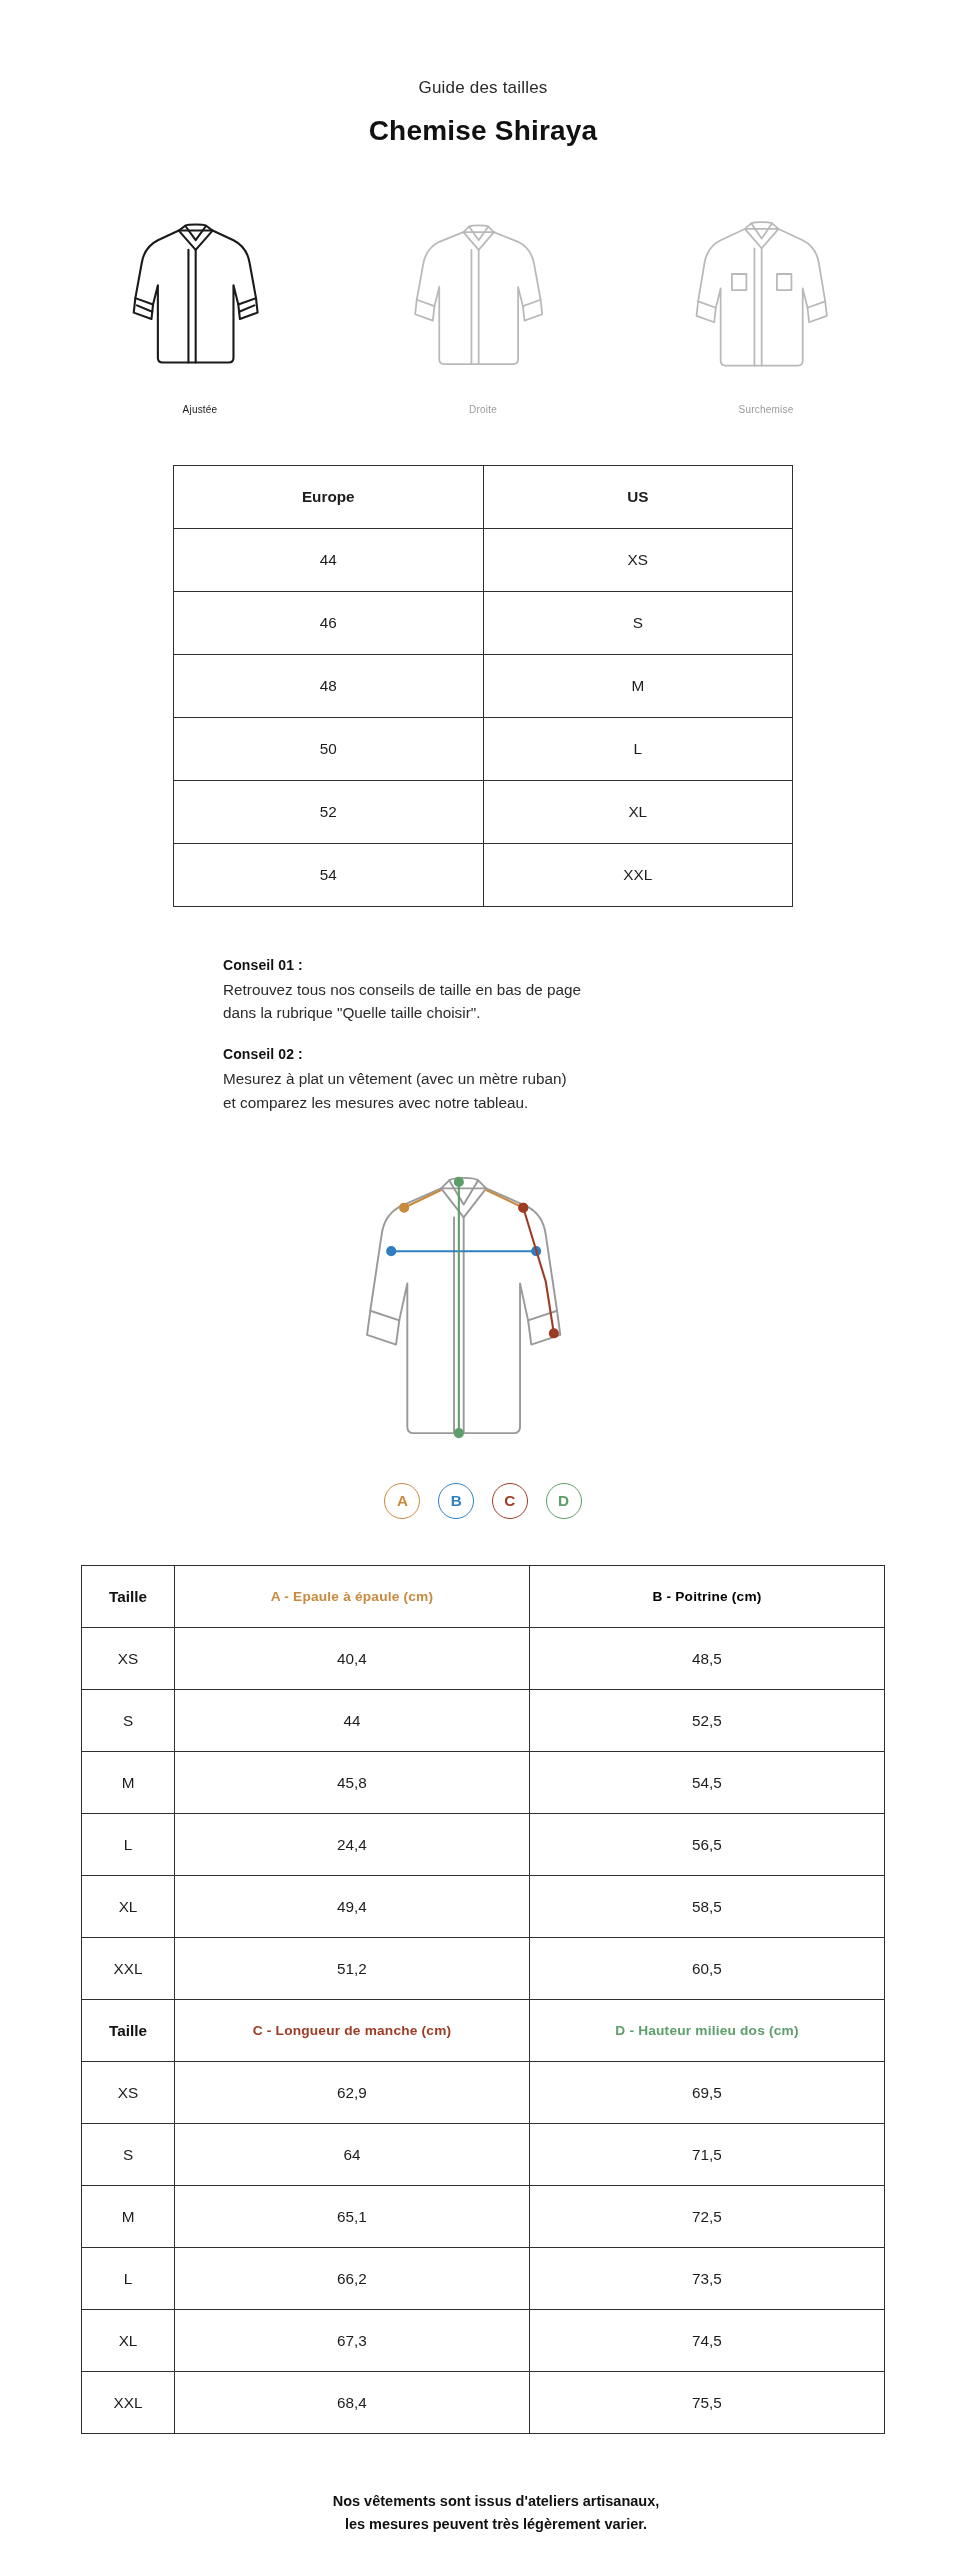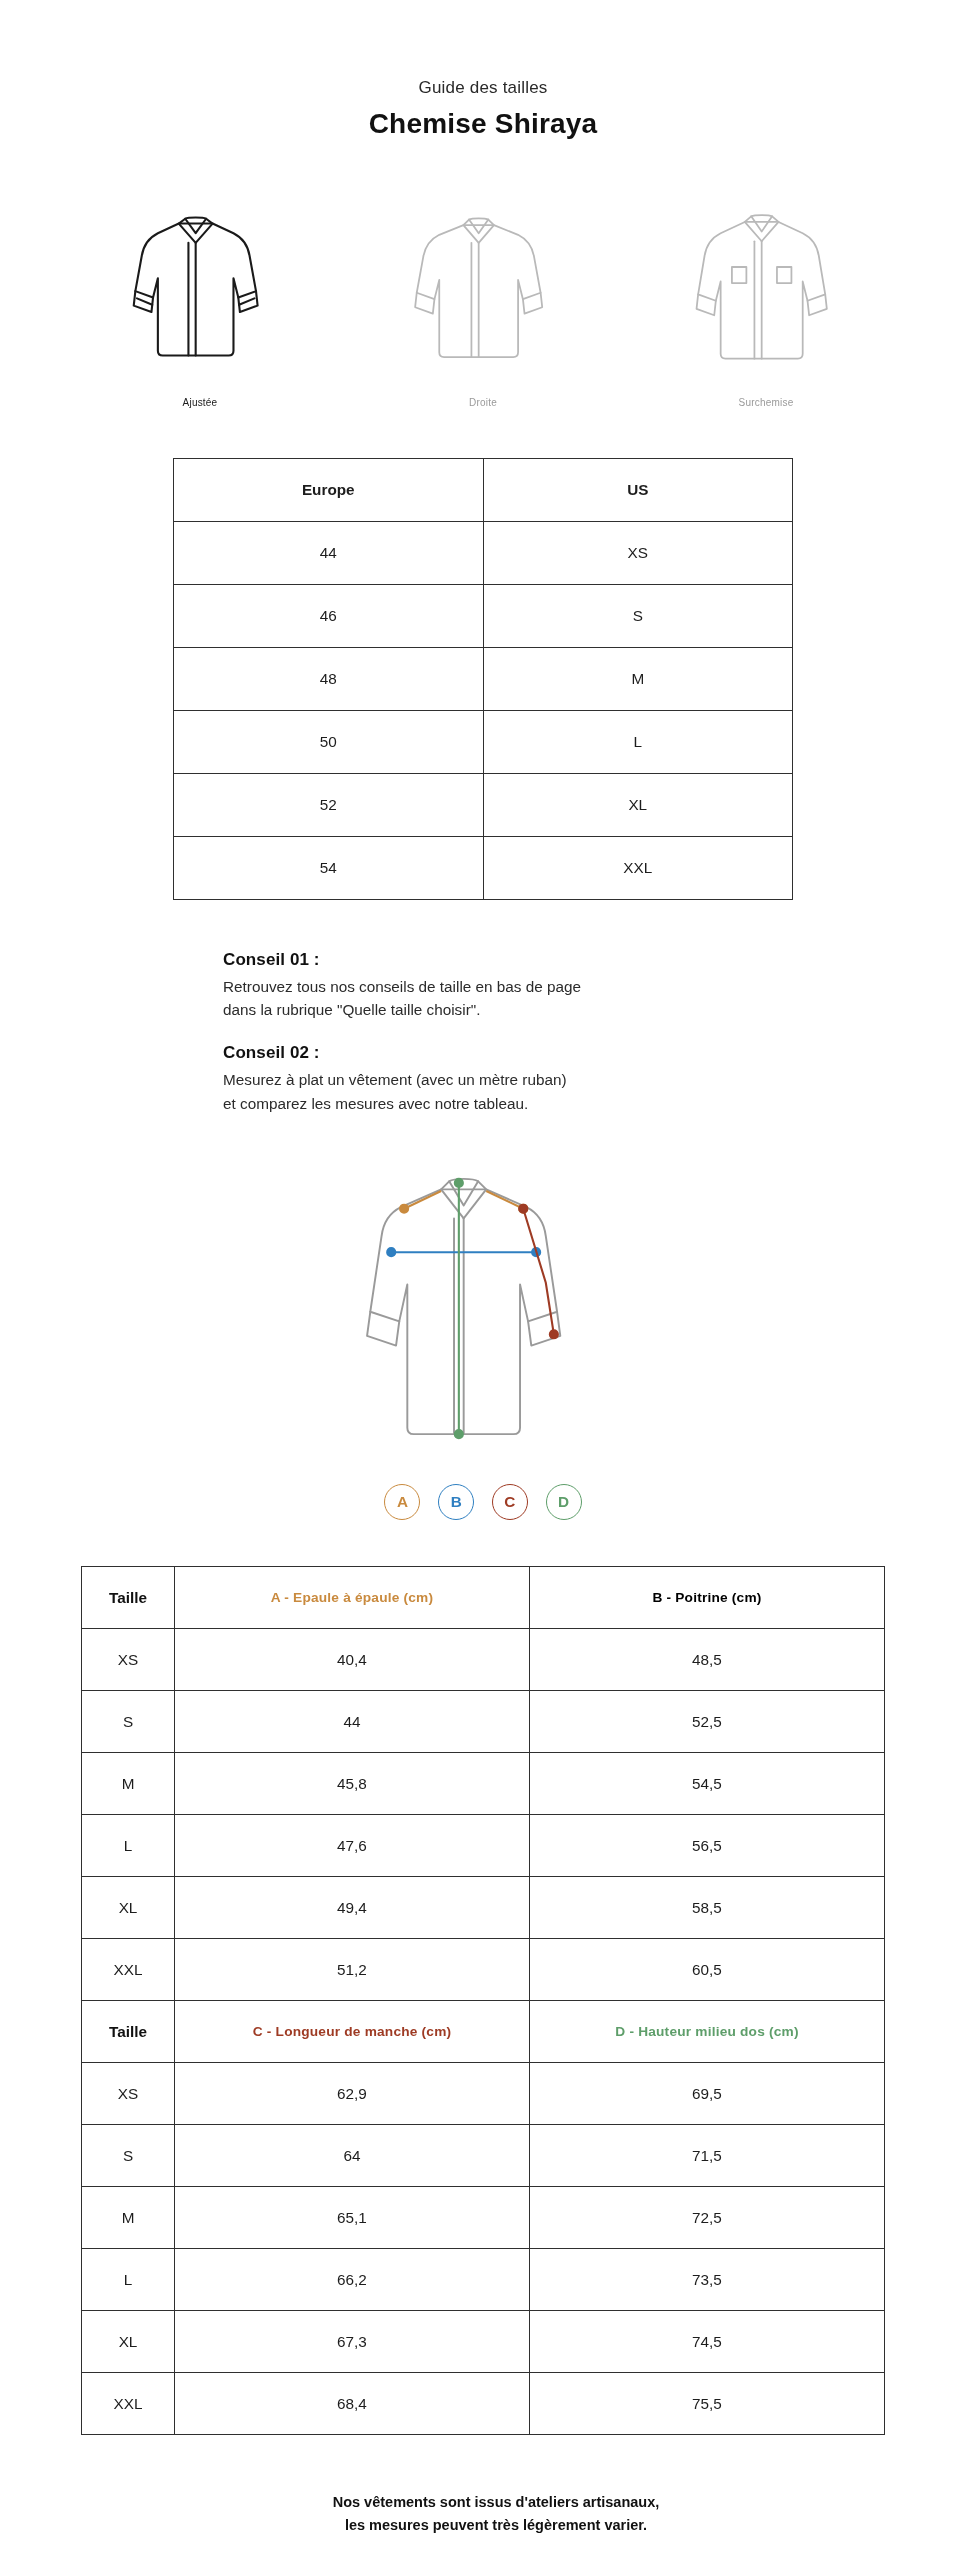--- a/index.html
+++ b/index.html
@@ -31,21 +31,21 @@
     color: #2a2a2a;
     letter-spacing: 0.2px;
     line-height: 1.25;
   }
   .header .title {
     font-size: 28px;
     font-weight: 700;
     color: #111111;
     letter-spacing: 0.2px;
     line-height: 1.3;
-    margin-top: 8px;
+    margin-top: 15px;
   }
 
   
   .fits {
     display: flex;
     justify-content: center;
     align-items: flex-end;
     gap: 42px;
     margin-top: 42px;
   }
@@ -102,21 +102,21 @@
     width: 620px;
     margin: 50px auto 0 auto;
     padding-left: 50px;
     box-sizing: border-box;
   }
   .tip {
     margin-bottom: 21px;
   }
   .tip:last-child { margin-bottom: 16px; }
   .tip .tip-title {
-    font-size: 17px;
+    font-size: 14px;
     font-weight: 700;
     color: #111;
     margin-bottom: 4.8px;
     letter-spacing: 0.1px;
   }
   .tip .tip-line {
     font-size: 15.3px;
     color: #2b2b2b;
     line-height: 1.55;
   }
@@ -381,21 +381,21 @@
           <td>44</td>
           <td>52,5</td>
         </tr>
         <tr>
           <td class="col-size">M</td>
           <td>45,8</td>
           <td>54,5</td>
         </tr>
         <tr>
           <td class="col-size">L</td>
-          <td>47,6</td>
+          <td>24,4</td>
           <td>56,5</td>
         </tr>
         <tr>
           <td class="col-size">XL</td>
           <td>49,4</td>
           <td>58,5</td>
         </tr>
         <tr>
           <td class="col-size">XXL</td>
           <td>51,2</td>

